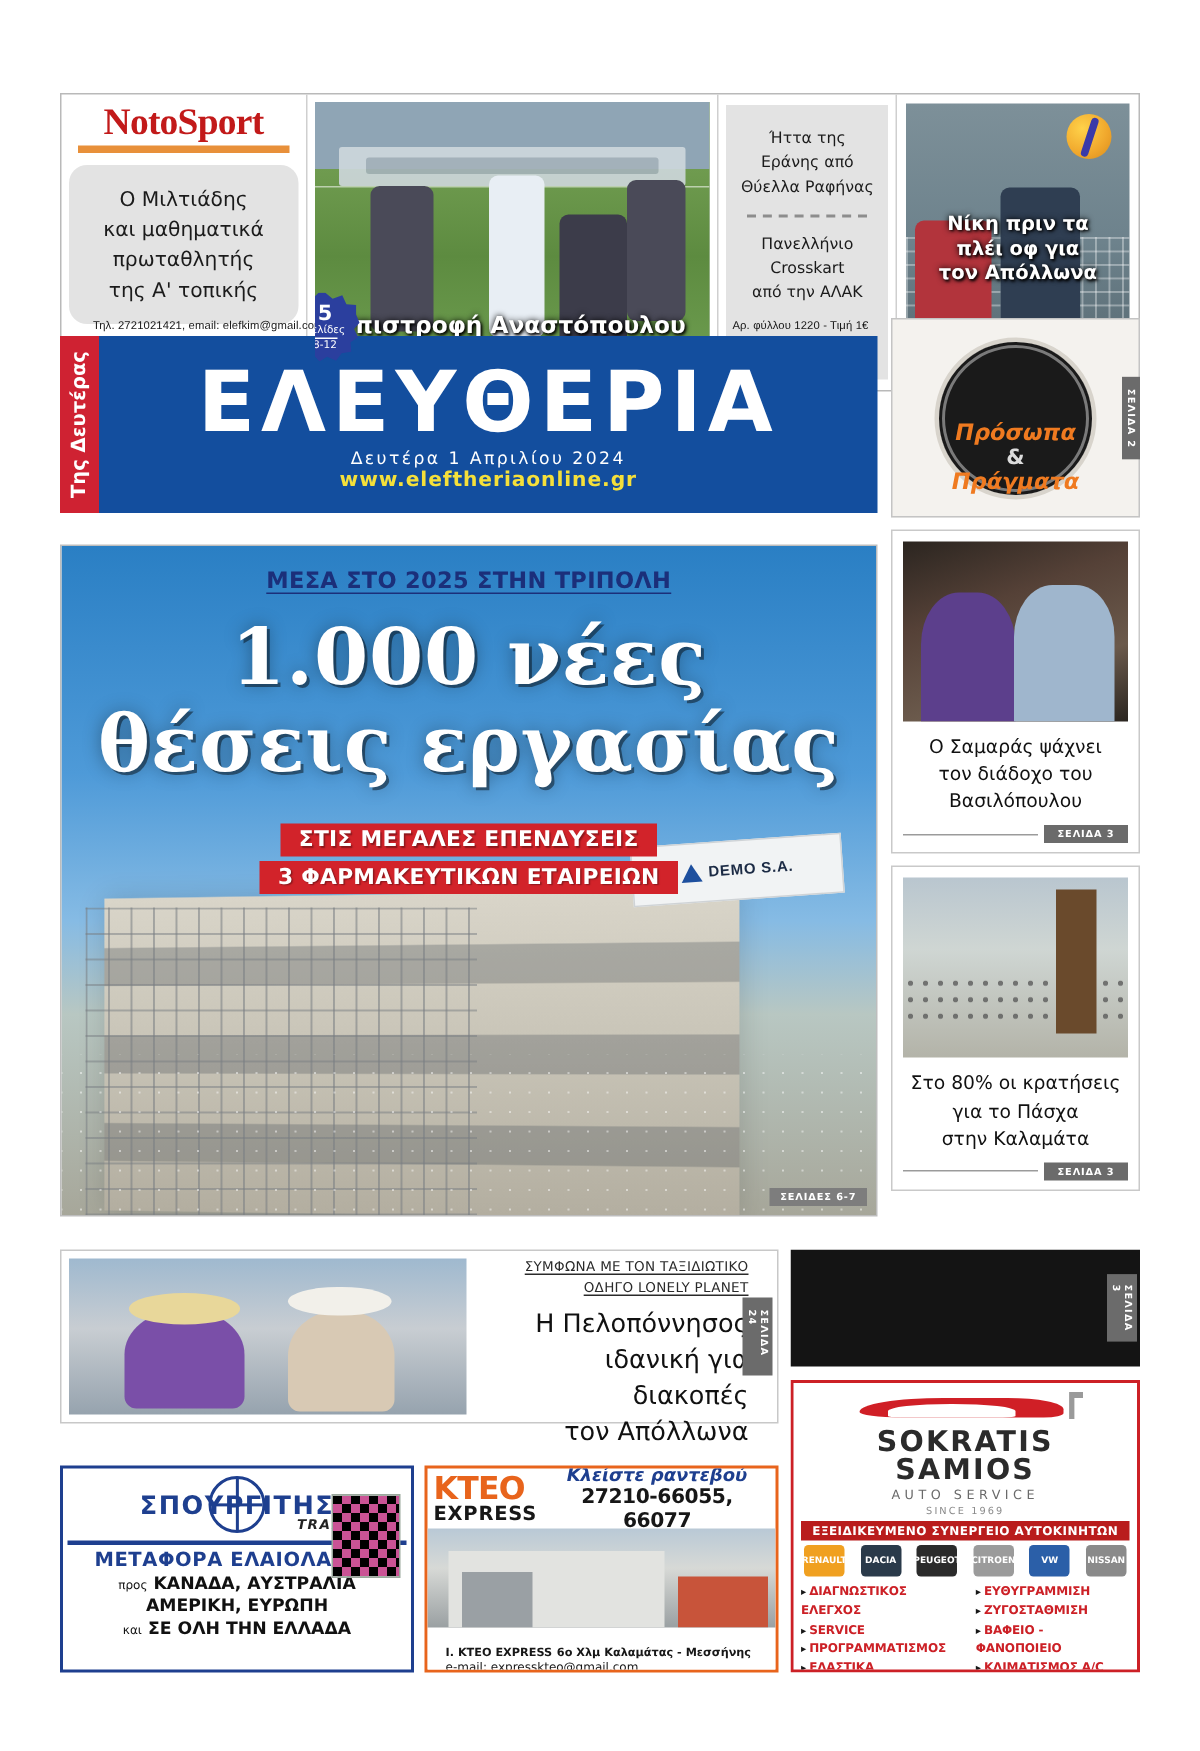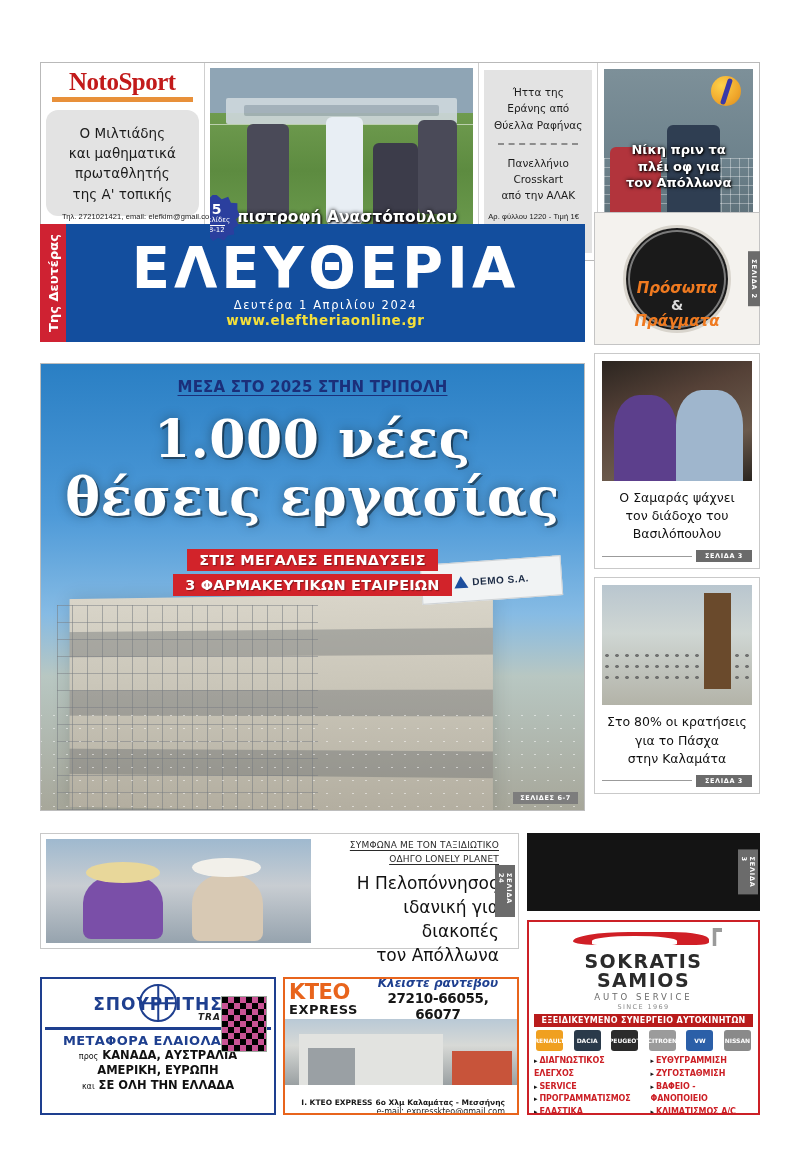--- a/index.html
+++ b/index.html
@@ -307,21 +307,21 @@
   .kteo-k{ font-size:21px; font-weight:bold; color:#e8641c; letter-spacing:-.5px;}
   .kteo-e{ font-size:13px; font-weight:bold; color:#171717; letter-spacing:.5px;}
   .kteo-right{ flex:1; text-align:center;}
   .kteo-cta{ font-size:12px; font-weight:bold; font-style:italic; color:#1e3f8f;}
   .kteo-ph{ font-size:13.5px; font-weight:bold; color:#171717; letter-spacing:-.3px;}
   .kteo-img{ height:66px; position:relative; overflow:hidden;
     background: linear-gradient(180deg,#b9c9d6 0%, #d7d9d6 40%, #9aa0a2 100%);}
   .kteo-img .bld{position:absolute;left:6%;bottom:0;width:62%;height:78%;background:#e2e3e0;}
   .kteo-img .bld2{position:absolute;right:2%;bottom:0;width:26%;height:52%;background:#c8543a;}
   .kteo-img .door{position:absolute;left:10%;bottom:0;width:20%;height:56%;background:#9aa0a4;}
-  .kteo-foot{ background:#fff; text-align:right; padding:12px; }
+  .kteo-foot{ background:#fff; text-align:left; padding:12px; }
   .kteo-f1{ font-size:9px; font-weight:bold; color:#cf4a16;}
   .kteo-f1 span{ color:#171717; font-size:7.5px; font-weight:bold;}
   .kteo-f2{ font-size:8px; color:#171717;}
 </style>
 </head>
 <body>
 
 <div class="page">
 
   <div class="sport-strip">

